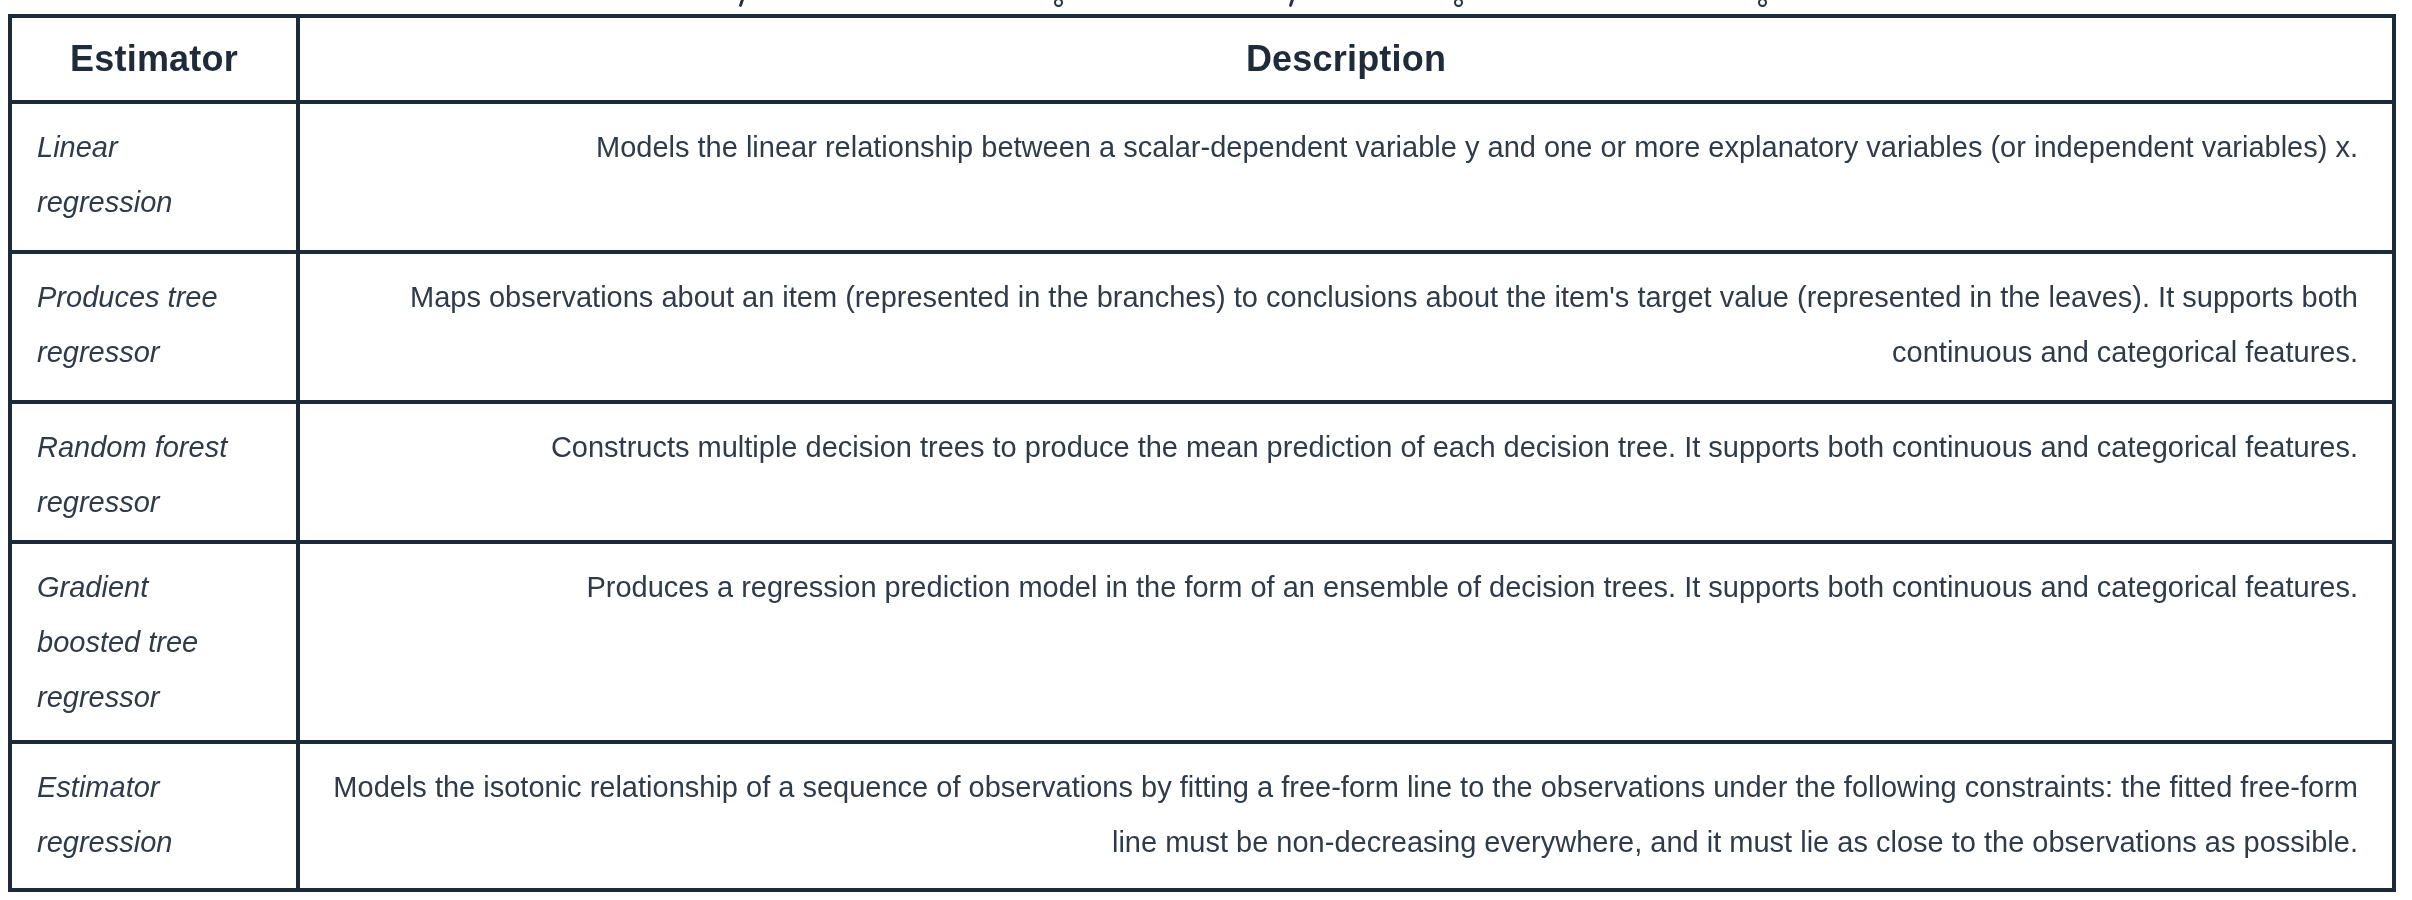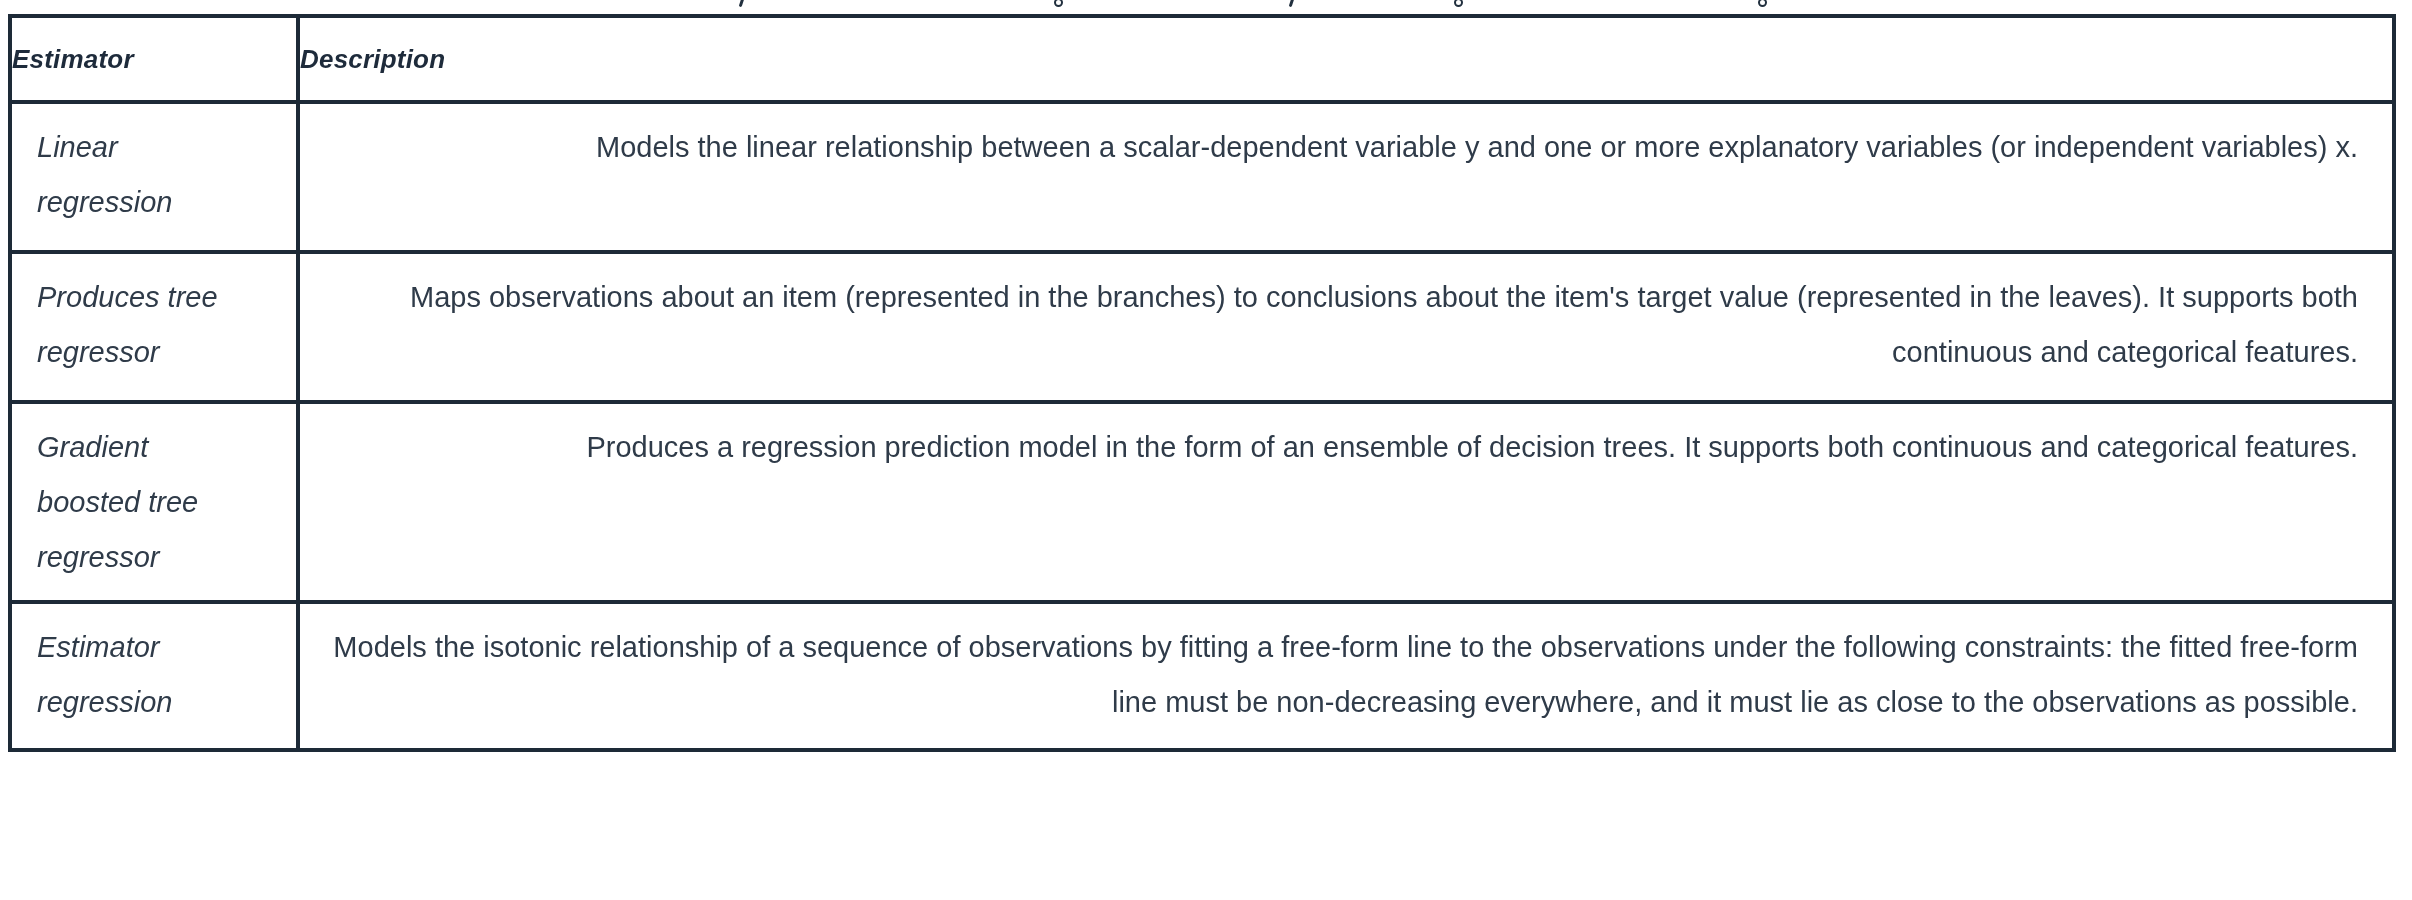--- a/index.html
+++ b/index.html
@@ -52,28 +52,27 @@
     background: #ffffff;
   }
   .estimator-table col.c-est  { width: 288px; }
   .estimator-table th,
   .estimator-table td {
     border: 4px solid #1d2a37;
     box-sizing: border-box;
   }
   .estimator-table th {
     height: 86px;
-    text-align: left;
+    text-align: center;
     vertical-align: middle;
-    font-size: 26px;
+    font-size: 36px;
     font-weight: 700;
     color: #1e2b3b;
     letter-spacing: 0.2px;
     padding: 0;
-    font-style: italic;
   }
   .estimator-table td {
     vertical-align: top;
     font-size: 29px;
     font-weight: 400;
     color: #2f3b49;
     line-height: 55px;
     padding: 16px 24px 10px 25px;
   }
   .estimator-table td.cell-est {
@@ -115,20 +114,24 @@
   </thead>
   <tbody>
     <tr class="r1">
       <td class="cell-est">Linear regression</td>
       <td class="cell-desc">Models the linear relationship between a scalar-dependent variable y and one or more explanatory variables (or independent variables) x.</td>
     </tr>
     <tr class="r2">
       <td class="cell-est">Produces tree regressor</td>
       <td class="cell-desc">Maps observations about an item (represented in the branches) to conclusions about the item's target value (represented in the leaves). It supports both continuous and categorical features.</td>
     </tr>
+    <tr class="r3">
+      <td class="cell-est">Random forest regressor</td>
+      <td class="cell-desc">Constructs multiple decision trees to produce the mean prediction of each decision tree. It supports both continuous and categorical features.</td>
+    </tr>
     <tr class="r4">
       <td class="cell-est">Gradient boosted tree regressor</td>
       <td class="cell-desc">Produces a regression prediction model in the form of an ensemble of decision trees. It supports both continuous and categorical features.</td>
     </tr>
     <tr class="r5">
       <td class="cell-est">Estimator regression</td>
       <td class="cell-desc">Models the isotonic relationship of a sequence of observations by fitting a free-form line to the observations under the following constraints: the fitted free-form line must be non-decreasing everywhere, and it must lie as close to the observations as possible.</td>
     </tr>
   </tbody>
 </table>

